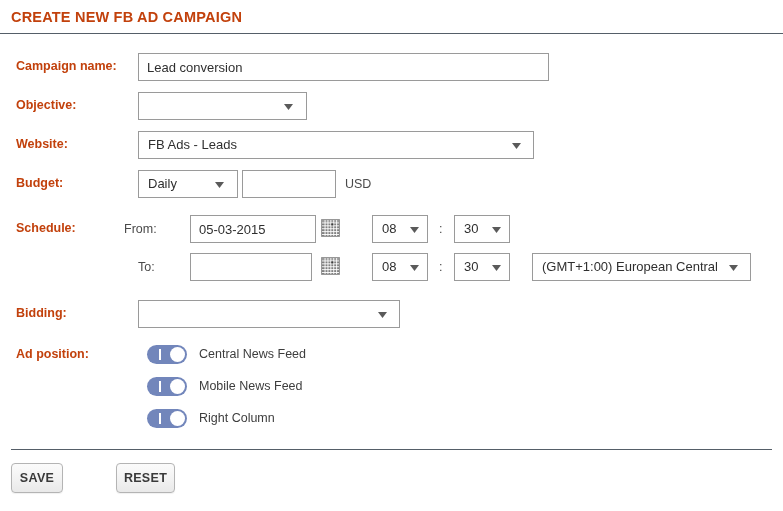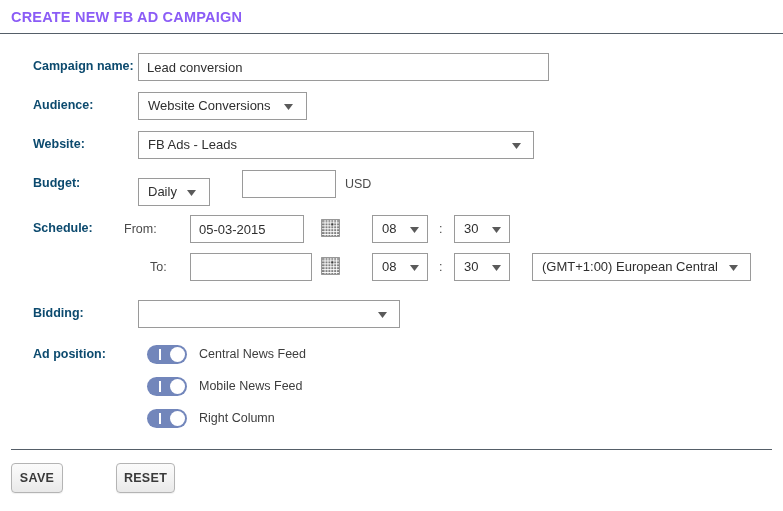--- a/index.html
+++ b/index.html
@@ -18,21 +18,21 @@
     position: relative;
   }
 
   
   .page-title {
     position: absolute;
     left: 11px;
     top: 9px;
     font-size: 14.5px;
     font-weight: bold;
-    color: #8b5cf6;
+    color: #c2410c;
     letter-spacing: 0.2px;
     white-space: nowrap;
   }
   .title-rule {
     position: absolute;
     left: 0px;
     top: 33px;
     width: 783px;
     height: 0;
     border-top: 1px solid #555e68;
@@ -53,24 +53,24 @@
     top: 33px;
     width: 783px;
   }
   .row {
     position: absolute;
     left: 0;
     width: 783px;
   }
   .field-label {
     position: absolute;
-    left: 33px;
+    left: 16px;
     font-weight: bold;
     font-size: 12.5px;
-    color: #0c4a6e;
+    color: #c2410c;
     white-space: nowrap;
   }
 
   
   .txt {
     position: absolute;
     box-sizing: border-box;
     height: 28px;
     border: 1px solid #9a9a9a;
     background: #ffffff;
@@ -186,23 +186,22 @@
 <div class="title-rule"></div>
 
 <div class="form">
 
   <div class="row" style="top:20px;">
     <div class="field-label" style="top:6px;">Campaign name:</div>
     <input class="txt" type="text" style="left: 138px; top: 0px; width: 411px;" value="Lead conversion">
   </div>
 
   <div class="row" style="top:59px;">
-    <div class="field-label" style="top:6px;">Audience:</div>
+    <div class="field-label" style="top:6px;">Objective:</div>
     <div class="sel" style="left:138px; top:0px; width:169px;">
-      <span class="sel-text">Website Conversions</span>
       <span class="caret" style="right:13px;">
         <svg width="9" height="6" viewBox="0 0 9 6">
             <polygon points="0,0 9,0 4.5,6" fill="#5a5a5a"></polygon>
           </svg>
       </span>
     </div>
   </div>
 
   <div class="row" style="top:98px;">
     <div class="field-label" style="top:6px;">Website:</div>
@@ -211,36 +210,36 @@
       <span class="caret" style="right:12px;">
         <svg width="9" height="6" viewBox="0 0 9 6">
             <polygon points="0,0 9,0 4.5,6" fill="#5a5a5a"></polygon>
           </svg>
       </span>
     </div>
   </div>
 
   <div class="row" style="top:137px;">
     <div class="field-label" style="top:6px;">Budget:</div>
-    <div class="sel" style="left:138px; top:8px; width:72px;">
+    <div class="sel" style="left:138px; top:0px; width:100px;">
       <span class="sel-text">Daily</span>
       <span class="caret" style="right:13px;">
         <svg width="9" height="6" viewBox="0 0 9 6">
             <polygon points="0,0 9,0 4.5,6" fill="#5a5a5a"></polygon>
           </svg>
       </span>
     </div>
     <input class="txt" type="text" style="left: 242px; top: 0px; width: 94px;" value="">
     <div class="sub-label" style="left:345px; top:0px;">USD</div>
   </div>
 
   <div class="row" style="top:182px;">
     <div class="field-label" style="top:6px;">Schedule:</div>
     <div class="sub-label" style="left:124px; top:0px;">From:</div>
-    <input class="txt" type="text" style="left: 190px; top: 0px; width: 114px;" value="05-03-2015">
+    <input class="txt" type="text" style="left: 190px; top: 0px; width: 126px;" value="05-03-2015">
     <span class="cal-icon" style="left:321px; top:4px;">
       <svg width="19" height="18" viewBox="0 0 19 18">
         <rect x="0" y="0" width="19" height="18" fill="#808080"></rect>
         <rect x="1" y="1" width="17" height="2.5" fill="#9a9a9a"></rect>
         <g fill="#ffffff">
           <rect x="1" y="3.5" width="17" height="0.9"></rect>
           <rect x="1" y="6.4" width="17" height="0.9"></rect>
           <rect x="1" y="9.3" width="17" height="0.9"></rect>
           <rect x="1" y="12.2" width="17" height="0.9"></rect>
           <rect x="1" y="15.1" width="17" height="0.9"></rect>
@@ -267,21 +266,21 @@
       <span class="sel-text">30</span>
       <span class="caret" style="right:8px;">
         <svg width="9" height="6" viewBox="0 0 9 6">
             <polygon points="0,0 9,0 4.5,6" fill="#5a5a5a"></polygon>
           </svg>
       </span>
     </div>
   </div>
 
   <div class="row" style="top:220px;">
-    <div class="sub-label" style="left:150px; top:0px;">To:</div>
+    <div class="sub-label" style="left:138px; top:0px;">To:</div>
     <input class="txt" type="text" style="left: 190px; top: 0px; width: 122px;" value="">
     <span class="cal-icon" style="left:321px; top:4px;">
       <svg width="19" height="18" viewBox="0 0 19 18">
         <rect x="0" y="0" width="19" height="18" fill="#808080"></rect>
         <rect x="1" y="1" width="17" height="2.5" fill="#9a9a9a"></rect>
         <g fill="#ffffff">
           <rect x="1" y="3.5" width="17" height="0.9"></rect>
           <rect x="1" y="6.4" width="17" height="0.9"></rect>
           <rect x="1" y="9.3" width="17" height="0.9"></rect>
           <rect x="1" y="12.2" width="17" height="0.9"></rect>

